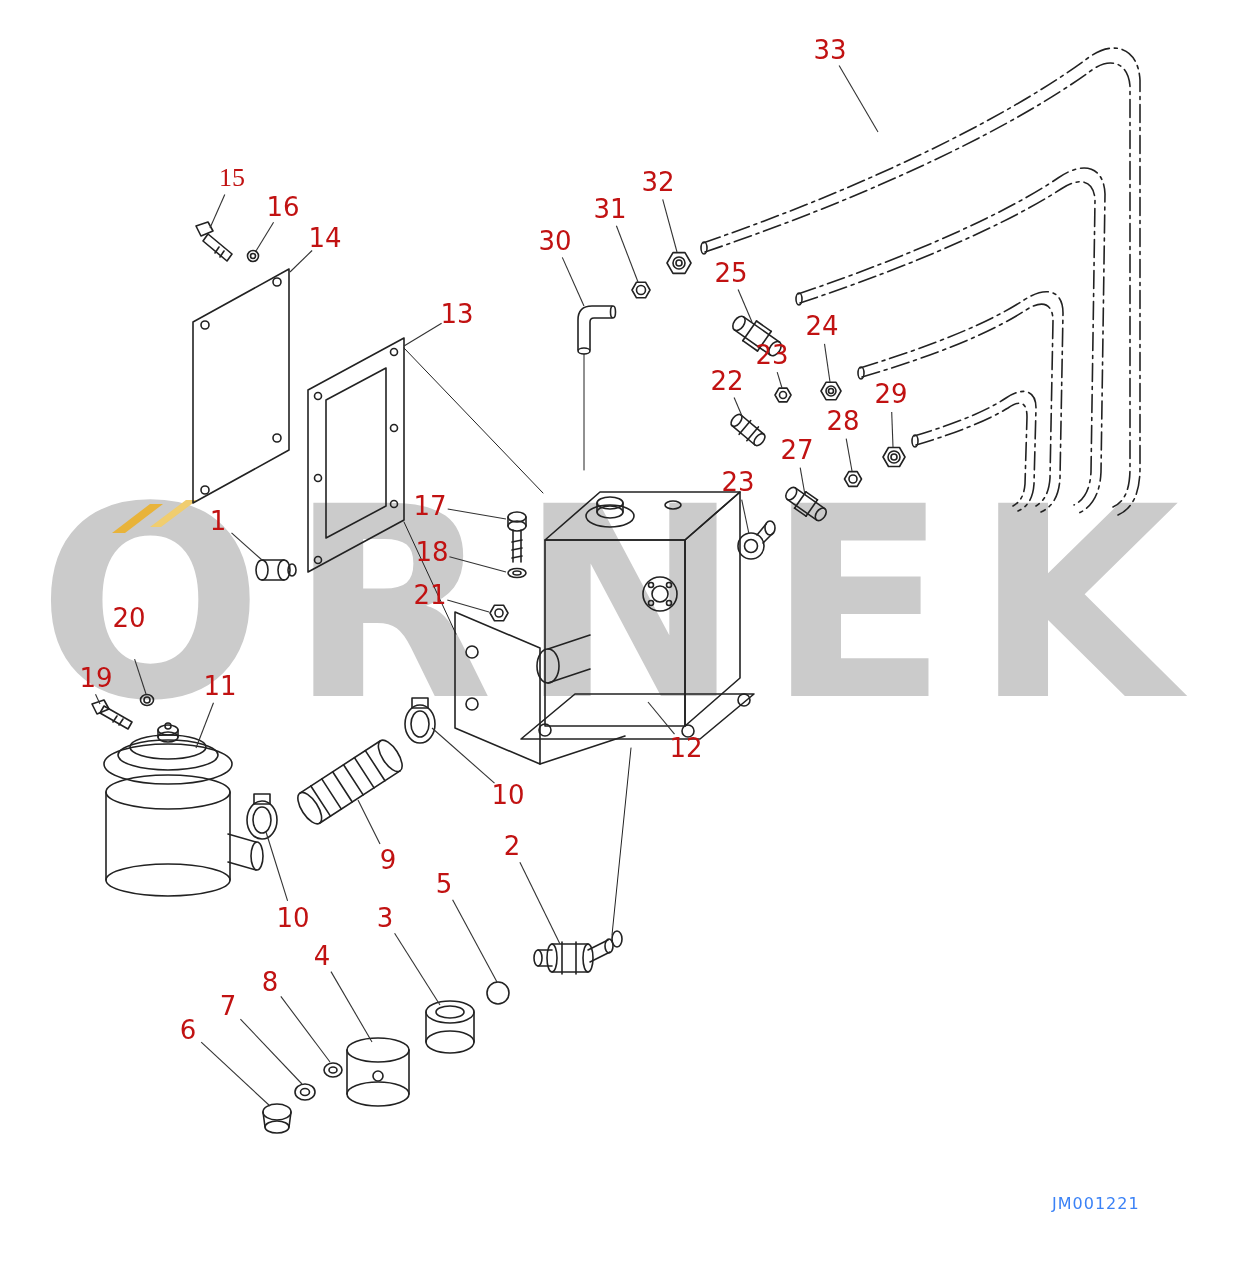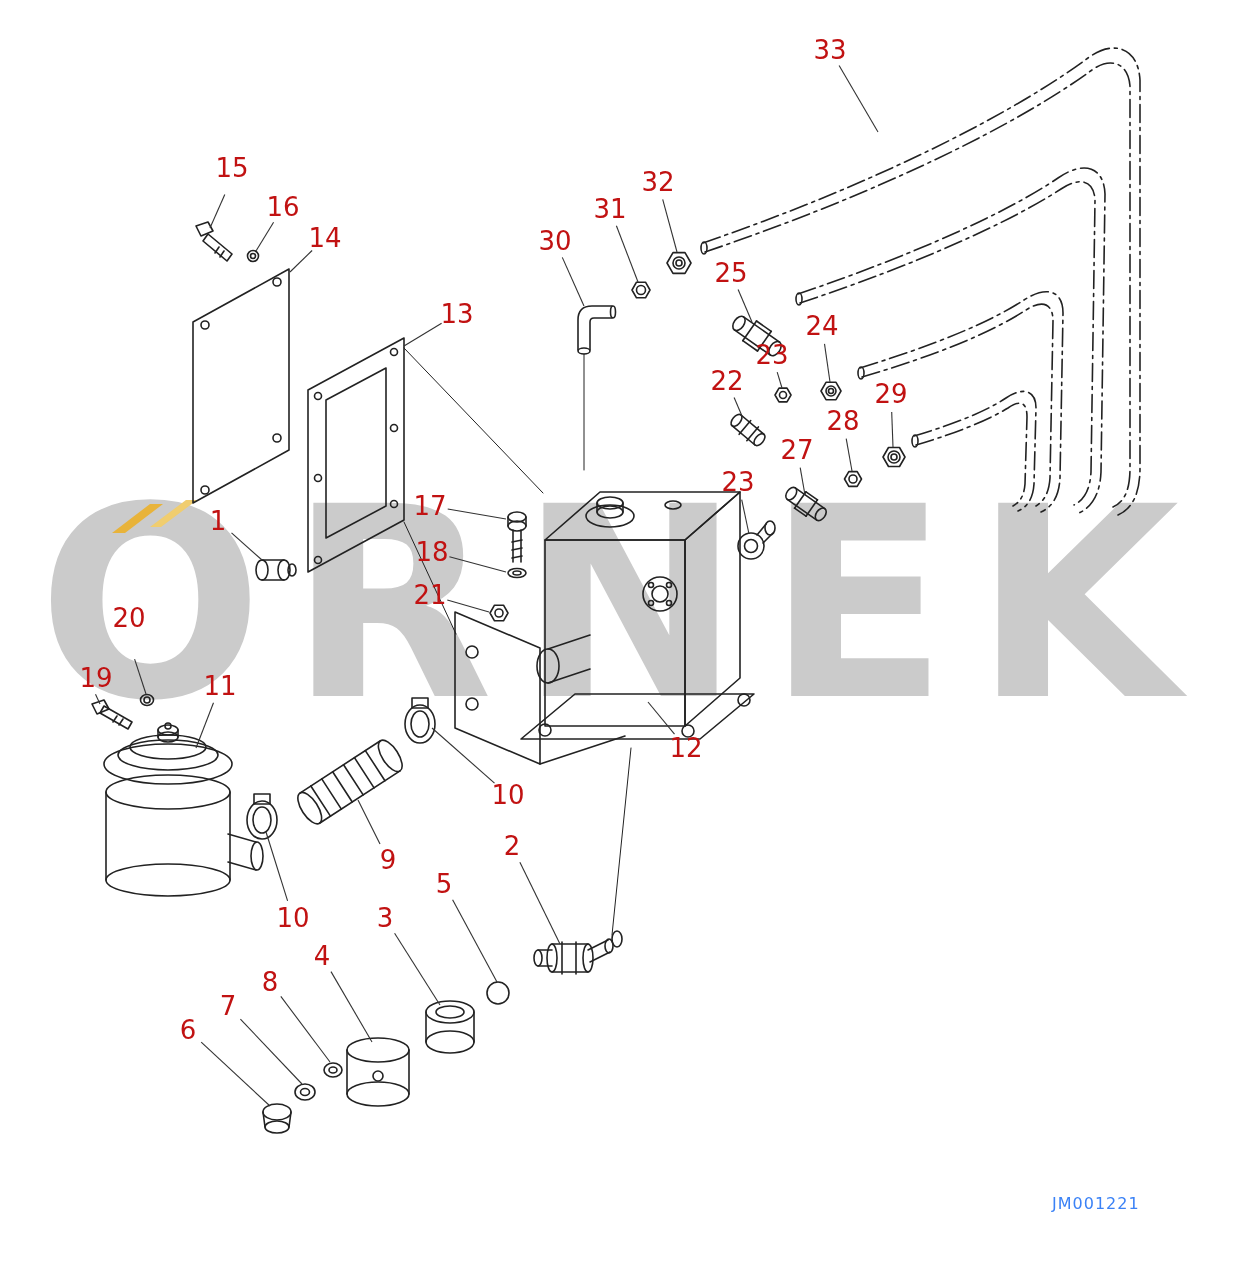--- a/index.html
+++ b/index.html
@@ -362,21 +362,21 @@
       <line x1="452.6" y1="899.8" x2="497" y2="982"></line>
       <line x1="394.6" y1="933.2" x2="440" y2="1005"></line>
       <line x1="331.0" y1="971.6" x2="372" y2="1042"></line>
       <line x1="280.8" y1="996.4" x2="330" y2="1062"></line>
       <line x1="240.4" y1="1019.1" x2="302" y2="1084"></line>
       <line x1="201.2" y1="1042.2" x2="270" y2="1106"></line>
     </svg>
 
   <div class="callouts" id="callouts">
       <div class="callout" style="left: 830px; top: 50px;">33</div>
-      <div class="callout" style="left: 232px; top: 168px;">15</div>
+      <div class="callout" style="left: 232px; top: 178px; font-family: Liberation Serif, serif;">15</div>
       <div class="callout" style="left: 283px; top: 207px;">16</div>
       <div class="callout" style="left: 325px; top: 238px;">14</div>
       <div class="callout" style="left: 658px; top: 182px;">32</div>
       <div class="callout" style="left: 610px; top: 209px;">31</div>
       <div class="callout" style="left: 555px; top: 241px;">30</div>
       <div class="callout" style="left: 731px; top: 273px;">25</div>
       <div class="callout" style="left: 457px; top: 314px;">13</div>
       <div class="callout" style="left: 822px; top: 326px;">24</div>
       <div class="callout" style="left: 772px; top: 355px;">23</div>
       <div class="callout" style="left: 727px; top: 381px;">22</div>

